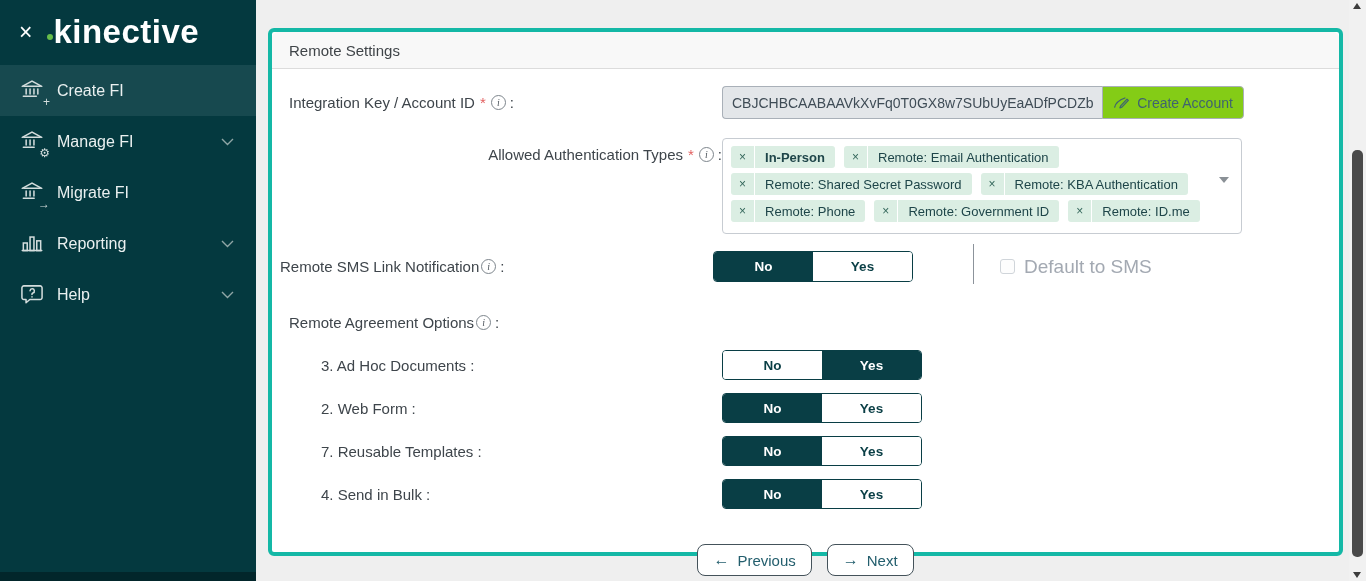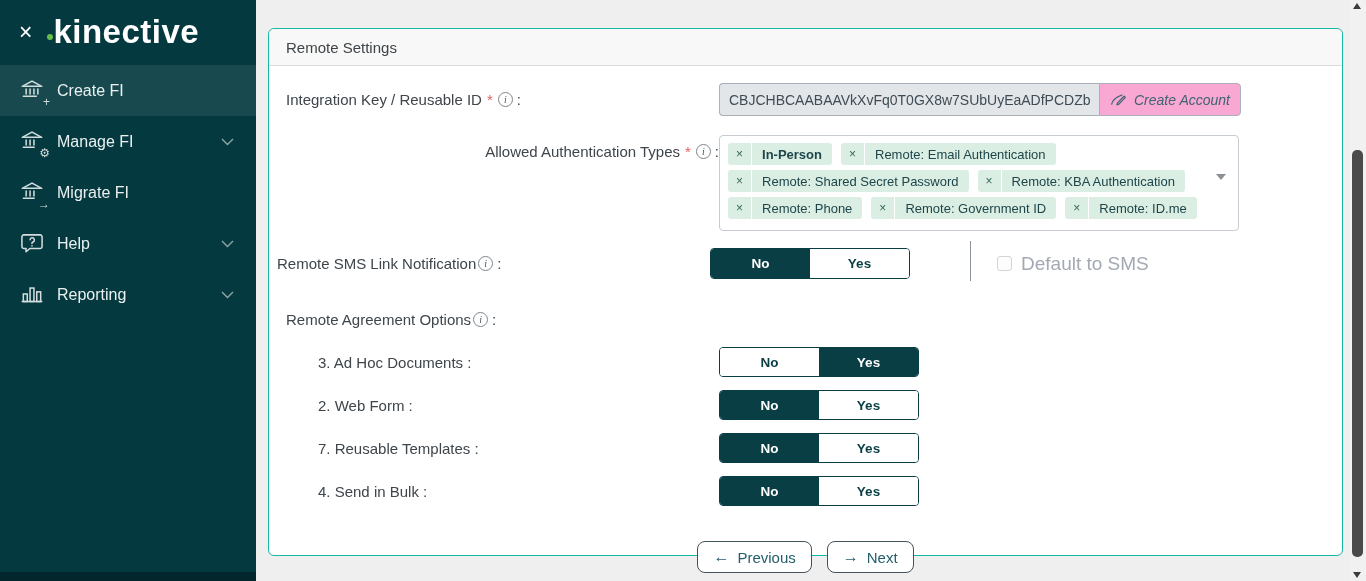--- a/index.html
+++ b/index.html
@@ -24,34 +24,34 @@
   .menu-item.active { background:#17494f; }
   .mi-icon { width:27px; height:27px; position:relative; color:#d4dddd; flex:0 0 27px; }
   .mi-icon svg { display:block; }
   .mi-badge { position:absolute; right:-4px; bottom:-4px; font-size:12px; line-height:1; color:#d4dddd; }
   .mi-label { margin-left:11px; flex:1; }
   .chev { color:#8fa6a6; display:flex; }
   .sidebar-bottom { position:absolute; left:0; bottom:0; width:100%; height:9px; background:#02262b; }
 
   
   .main { position:absolute; left:256px; top:0; width:1093px; height:581px; }
-  .panel { position:absolute; left:12px; top:28px; width:1075px; height:528px; background:#fff; border:1px solid #14b8a6; border-radius:6px; }
+  .panel { position:absolute; left:12px; top:28px; width:1075px; height:528px; background:#fff; border:4px solid #14b8a6; border-radius:6px; }
   .panel-header { height:37px; background:#f8f8f8; border-bottom:1px solid #dcdcdc; border-radius:6px 6px 0 0; display:flex; align-items:center; padding-left:17px; font-size:15px; color:#3f4448; }
 
   .row { display:flex; align-items:center; padding-left:17px; }
   .row-label { width:433px; display:flex; align-items:center; font-size:15px; color:#3e454b; flex:0 0 433px; }
   .row-label.indent { padding-left:32px; }
   .req { color:#e25f5f; margin:0 3px 0 5px; }
   .info-icon { width:15px; height:15px; border:1px solid #7d858c; border-radius:50%; display:inline-flex; align-items:center; justify-content:center; font-family:"Liberation Serif", serif; font-style:italic; font-size:10px; color:#4f575e; margin:0 2px; flex:0 0 15px; }
   .colon { margin-left:2px; }
 
   
   .row-intkey { margin-top:17px; height:33px; }
   .int-input { width:380px; height:33px; background:#e3e6e9; border:1px solid #a9b0b8; border-right:none; border-radius:4px 0 0 4px; font-size:14px; color:#3f4c56; padding:0 9px; font-family:"Liberation Sans", sans-serif; }
-  .create-account-btn { width:142px; height:33px; background:#f9a8d4; border:1px solid #a9b0b8; border-radius:0 4px 4px 0; display:flex; align-items:center; justify-content:center; gap:7px; font-size:14px; color:#3f6370; cursor:pointer;font-style:italic; }
+  .create-account-btn { width:142px; height:33px; background:#84cc16; border:1px solid #a9b0b8; border-radius:0 4px 4px 0; display:flex; align-items:center; justify-content:center; gap:7px; font-size:14px; color:#3f6370; cursor:pointer; }
   .pen-icon { display:flex; color:#3f6370; }
 
   
   .row-auth { margin-top:19px; align-items:flex-start; }
   .row-auth .row-label { margin-top:8px;justify-content:flex-end; }
   .multiselect { position:relative; width:520px; min-height:80px; border:1px solid #c7ccd2; border-radius:4px; padding:7px 34px 6px 8px; background:#fff; }
   .ms-caret { position:absolute; right:12px; top:38px; width:0; height:0; border-left:5px solid transparent; border-right:5px solid transparent; border-top:6px solid #8a9096; cursor:pointer; }
   .tag-row { display:flex; gap:9px; margin-bottom:5px; }
   .tag { display:flex; align-items:stretch; background:#dbeee3; border-radius:3px; font-size:13px; color:#1e4549; overflow:hidden; height:22px; }
   .tag-x { display:flex; align-items:center; padding:0 8px; color:#35685c; border-right:1px solid #ffffff; cursor:pointer; font-size:12px; }
@@ -144,64 +144,64 @@
           <line x1="13.8" y1="11" x2="13.8" y2="15.6"></line>
           <line x1="4" y1="17.8" x2="14" y2="17.8"></line>
         </svg>
         <span class="mi-badge">→</span>
       </span>
       <span class="mi-label">Migrate FI</span>
     </div>
 
     <div class="menu-item">
       <span class="mi-icon">
+        <svg viewBox="0 0 24 24" width="26" height="26" fill="none" stroke="currentColor" stroke-width="1.4" stroke-linecap="round">
+          <rect x="4" y="12" width="3.6" height="7"></rect>
+            <rect x="10.2" y="6.5" width="3.6" height="12.5"></rect>
+            <rect x="16.4" y="10" width="3.6" height="9"></rect>
+          <line x1="3" y1="19" x2="21" y2="19"></line>
+        </svg>
+      </span>
+      <span class="mi-label">Reporting</span>
+      <span class="chev">
+        <svg width="13" height="8" viewBox="0 0 13 8" fill="none" stroke="currentColor" stroke-width="1.4">
+            <polyline points="1,1 6.5,6.5 12,1"></polyline>
+          </svg>
+      </span>
+    </div>
+
+    <div class="menu-item">
+      <span class="mi-icon">
         <svg viewBox="0 0 24 24" width="26" height="26" fill="none" stroke="currentColor" stroke-width="1.4" stroke-linecap="round" stroke-linejoin="round">
           <path d="M4.5 4.5 h15 a1.8 1.8 0 0 1 1.8 1.8 v9 a1.8 1.8 0 0 1 -1.8 1.8 h-9.5 l-3.5 3 v-3 h-2 a1.8 1.8 0 0 1 -1.8 -1.8 v-9 a1.8 1.8 0 0 1 1.8 -1.8 z"></path>
           <path d="M10.2 9 a2 2 0 1 1 2.6 2.1 c-.5.2-.8.5-.8 1v.4"></path>
             <line x1="12" y1="14.6" x2="12" y2="14.7"></line>
         </svg>
       </span>
       <span class="mi-label">Help</span>
       <span class="chev">
         <svg width="13" height="8" viewBox="0 0 13 8" fill="none" stroke="currentColor" stroke-width="1.4">
             <polyline points="1,1 6.5,6.5 12,1"></polyline>
           </svg>
       </span>
     </div>
 
-    <div class="menu-item">
-      <span class="mi-icon">
-        <svg viewBox="0 0 24 24" width="26" height="26" fill="none" stroke="currentColor" stroke-width="1.4" stroke-linecap="round">
-          <rect x="4" y="12" width="3.6" height="7"></rect>
-            <rect x="10.2" y="6.5" width="3.6" height="12.5"></rect>
-            <rect x="16.4" y="10" width="3.6" height="9"></rect>
-          <line x1="3" y1="19" x2="21" y2="19"></line>
-        </svg>
-      </span>
-      <span class="mi-label">Reporting</span>
-      <span class="chev">
-        <svg width="13" height="8" viewBox="0 0 13 8" fill="none" stroke="currentColor" stroke-width="1.4">
-            <polyline points="1,1 6.5,6.5 12,1"></polyline>
-          </svg>
-      </span>
-    </div>
-
   </div>
   <div class="sidebar-bottom"></div>
 </div>
 
 <div class="main">
   <div class="panel">
     <div class="panel-header">
       <span>Remote Settings</span>
     </div>
 
     <div class="row row-intkey">
       <div class="row-label">
-        <span>Integration Key / Reusable ID</span>
+        <span>Integration Key / Account ID</span>
         <span class="req">*</span>
         <span class="info-icon">i</span>
         <span class="colon">:</span>
       </div>
       <input class="int-input" type="text" disabled="" value="CBJCHBCAABAAVkXvFq0T0GX8w7SUbUyEaADfPCDZbjl" style="">
       <button class="create-account-btn">
         <span class="pen-icon">
           <svg width="17" height="15" viewBox="0 0 20 17" fill="none" stroke="currentColor" stroke-width="1.5" stroke-linecap="round" stroke-linejoin="round">
             <path d="M2 14 C 3 9, 9 5, 14 3.2"></path>
             <path d="M9 12.5 L16.5 4.5 L18 6 L10.5 14 L8.2 14.7 Z"></path>

